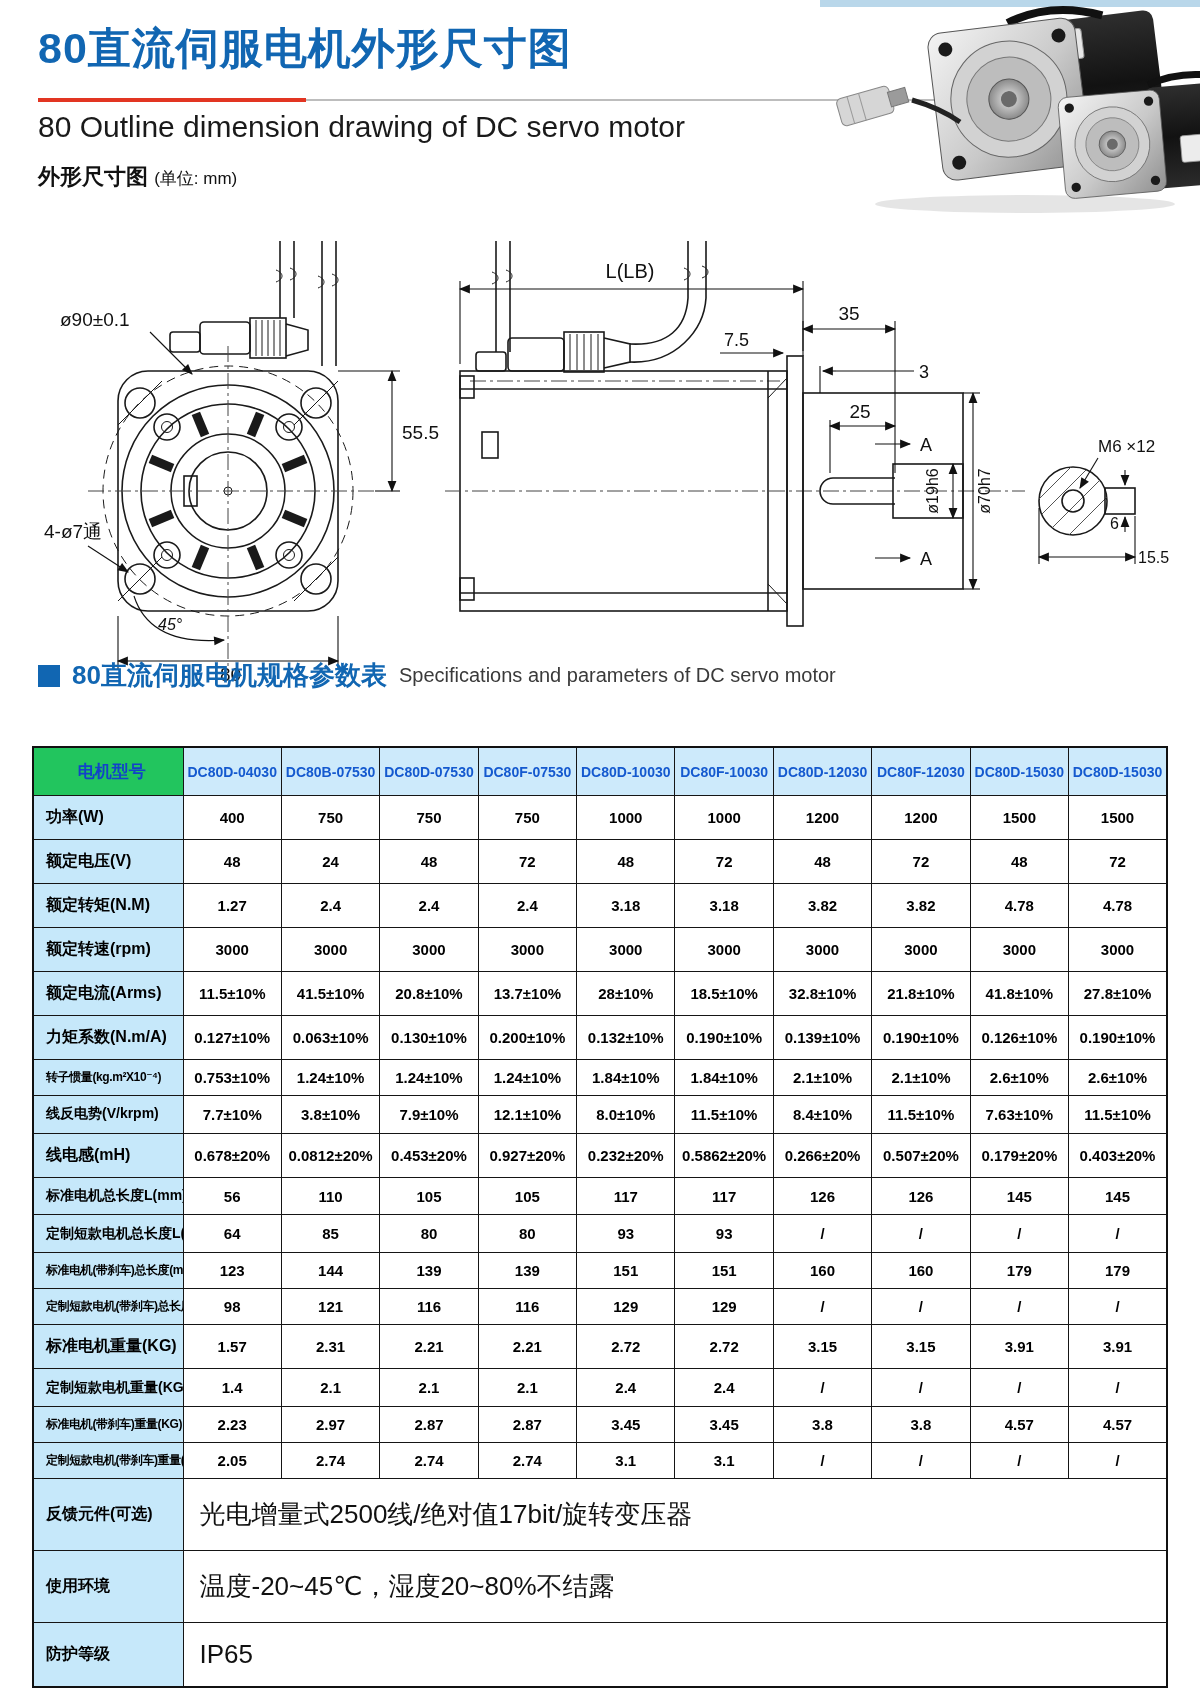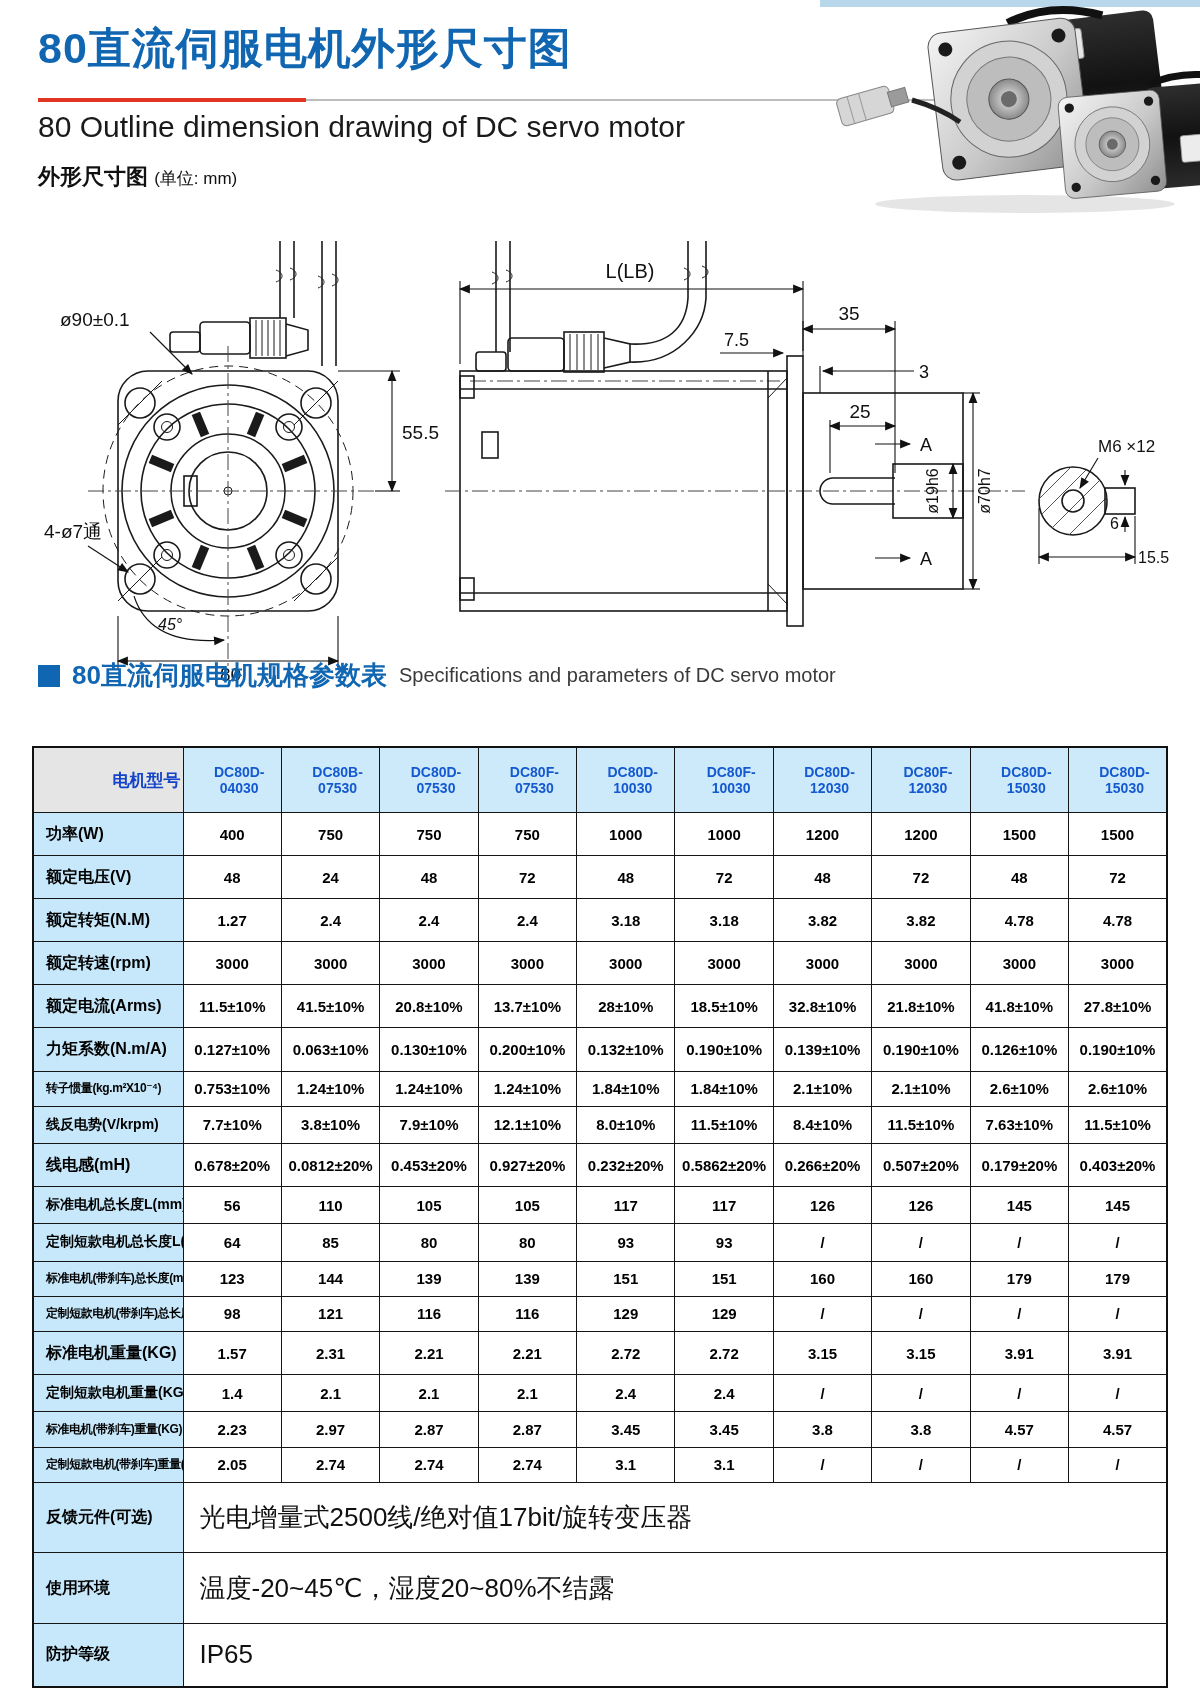--- a/index.html
+++ b/index.html
@@ -26,22 +26,22 @@
   
   .spec-heading{position:absolute;left:38px;top:658px;display:flex;align-items:center;gap:12px;}
   .blue-sq{width:22px;height:22px;background:#1166b2;display:inline-block;}
   .h-zh{font-size:26px;font-weight:bold;color:#1166b2;}
   .h-en{font-size:20px;color:#3a3a3a;}
   
   table.spec{position:absolute;left:32px;top:746px;width:1136px;height:942px;
              border-collapse:collapse;table-layout:fixed;border:2.5px solid #111;}
   .spec th,.spec td{border:1.6px solid #151515;text-align:center;padding:0 2px;overflow:hidden;
                     vertical-align:middle;}
-  .spec th.hl{background:#e5e5e5;color:#1243c9;font-size:17px;font-weight:bold;text-align:right;padding-left:9px;}
-  .spec th.ch{background:#cdeafb;color:#1459cf;font-size:14px;font-weight:bold;padding-left:16px;}
+  .spec th.hl{background:#22c55e;color:#1243c9;font-size:17px;font-weight:bold;text-align:center;padding-left:9px;}
+  .spec th.ch{background:#cdeafb;color:#1459cf;font-size:14px;font-weight:bold;}
   .spec th.rl{background:#c6e8fa;color:#000;font-size:16px;font-weight:bold;text-align:left;padding-left:12px;white-space:nowrap;}
   .spec th.rl.s14{font-size:14px;}
   .spec th.rl.s12{font-size:12px;letter-spacing:-0.4px;}
   .spec td.val{font-size:15px;font-weight:bold;color:#000;}
   .spec td.fv{font-size:26px;font-weight:500;text-align:left;padding-left:16px;}
 </style>
 </head>
 <body>
 
 <div class="page">

